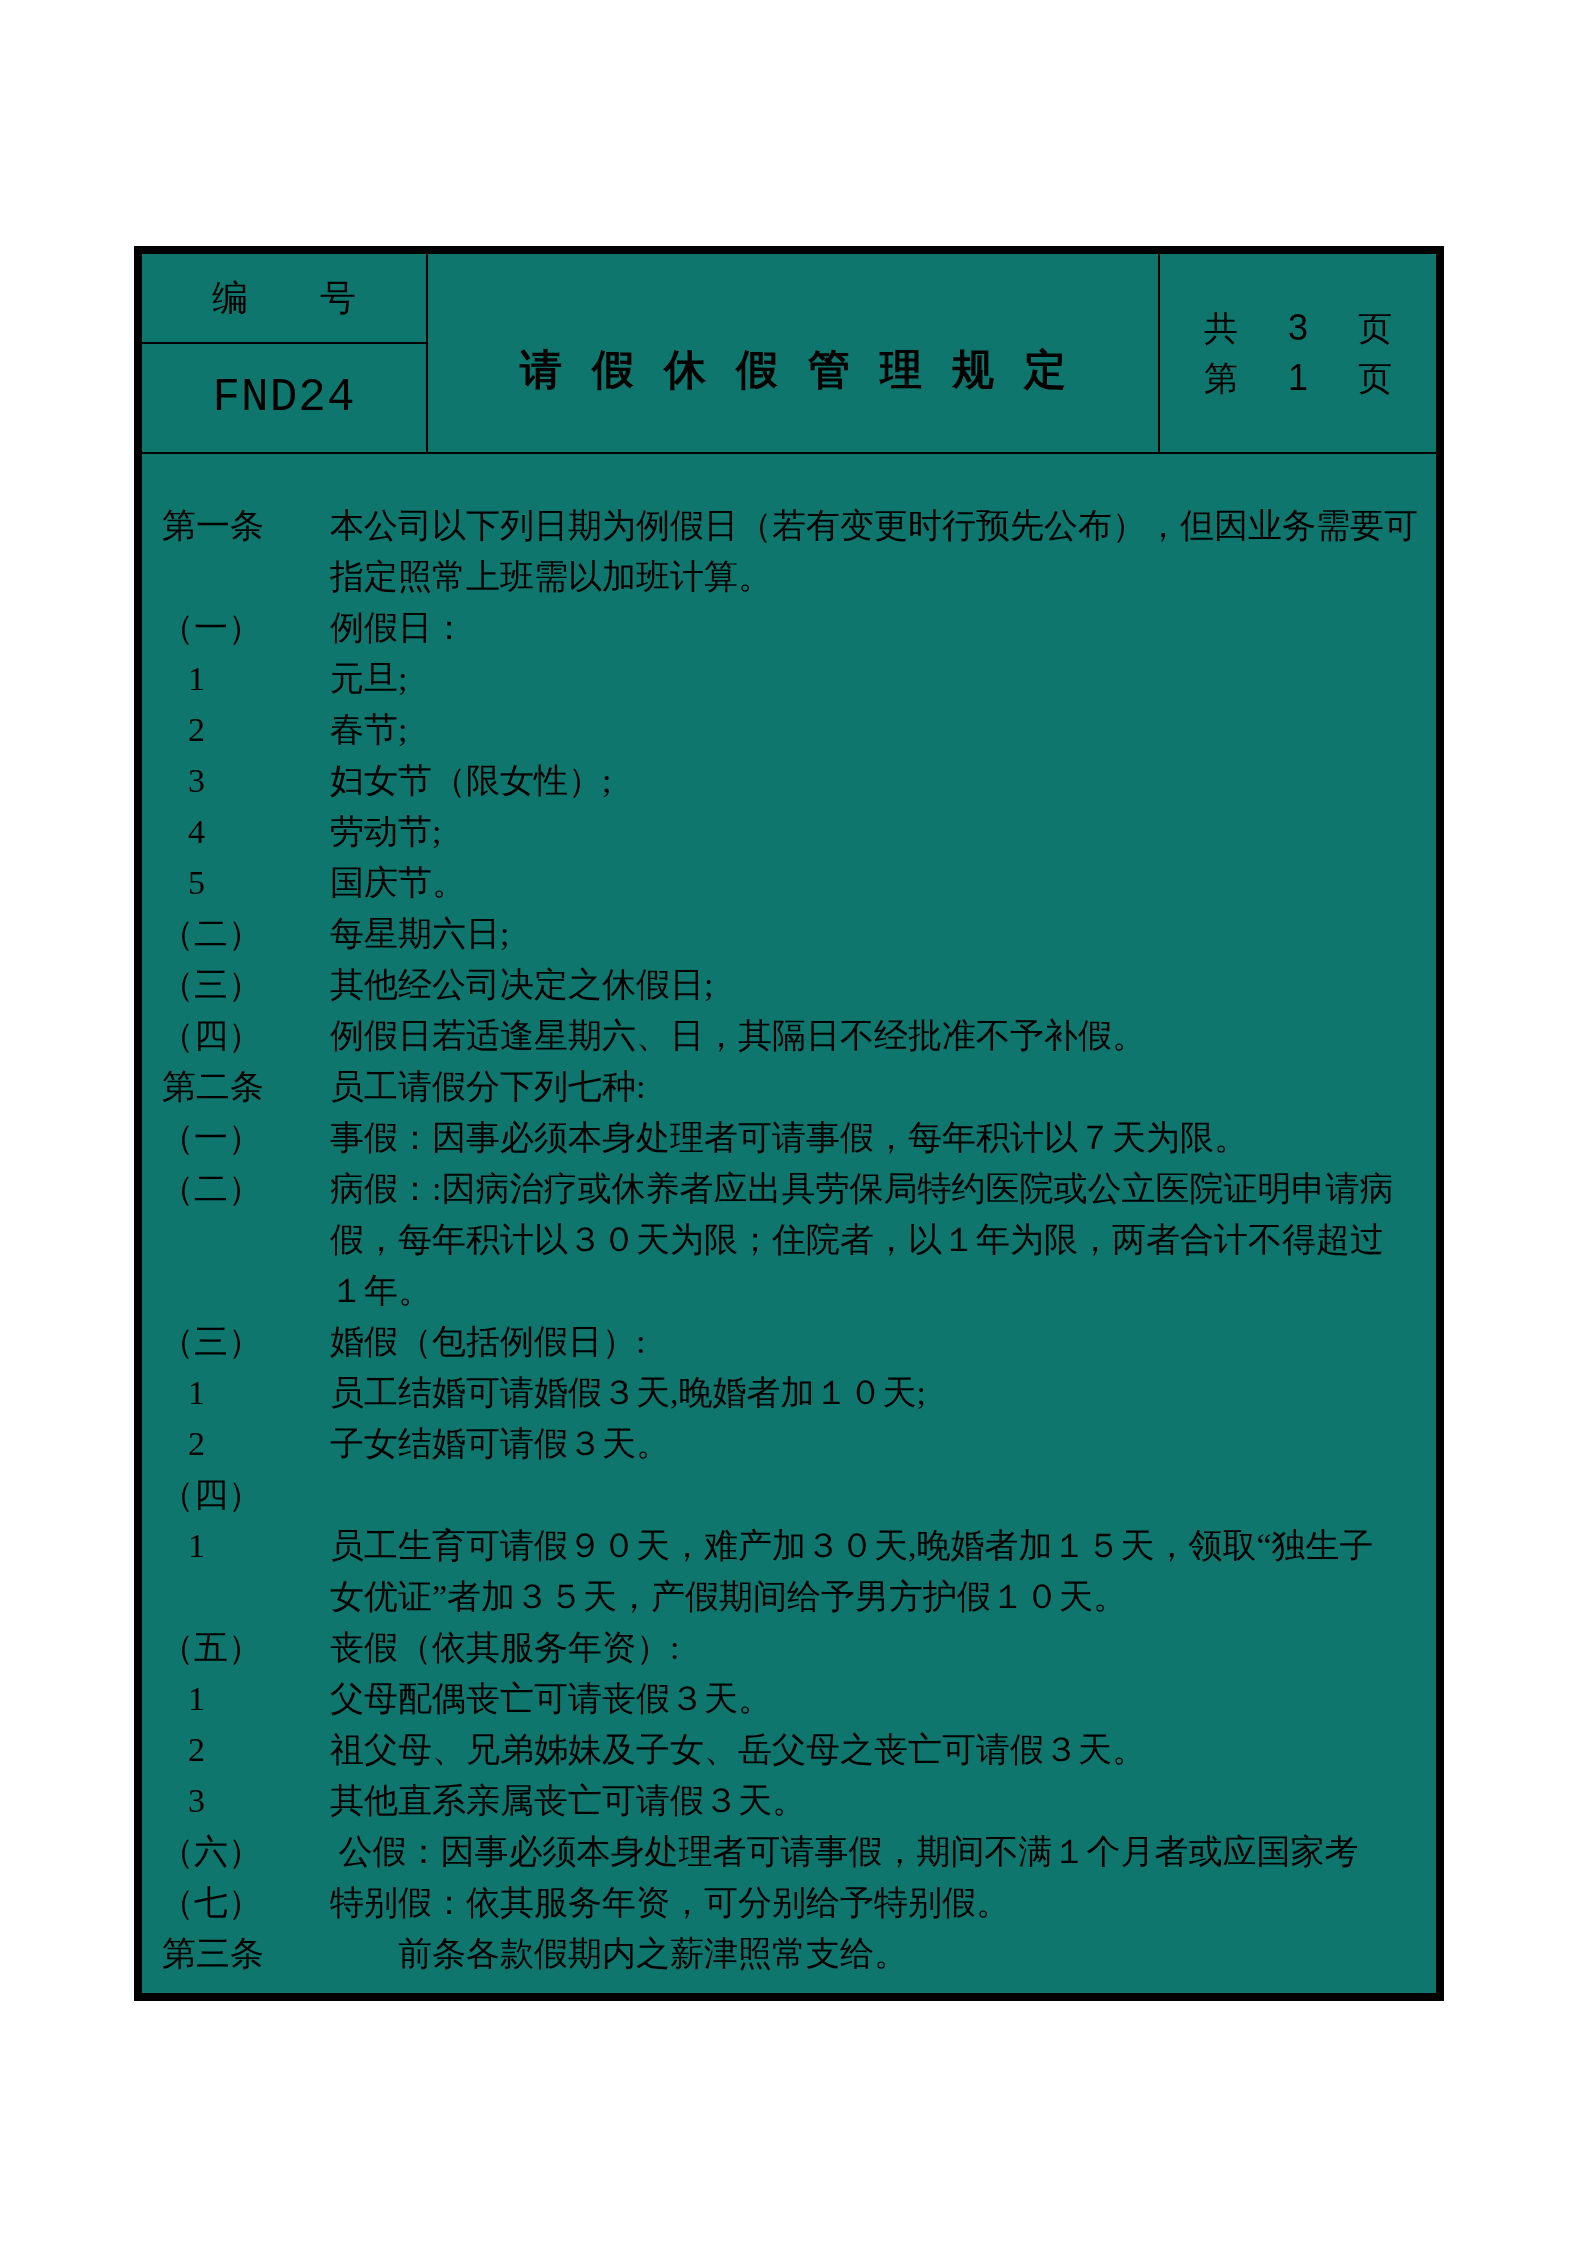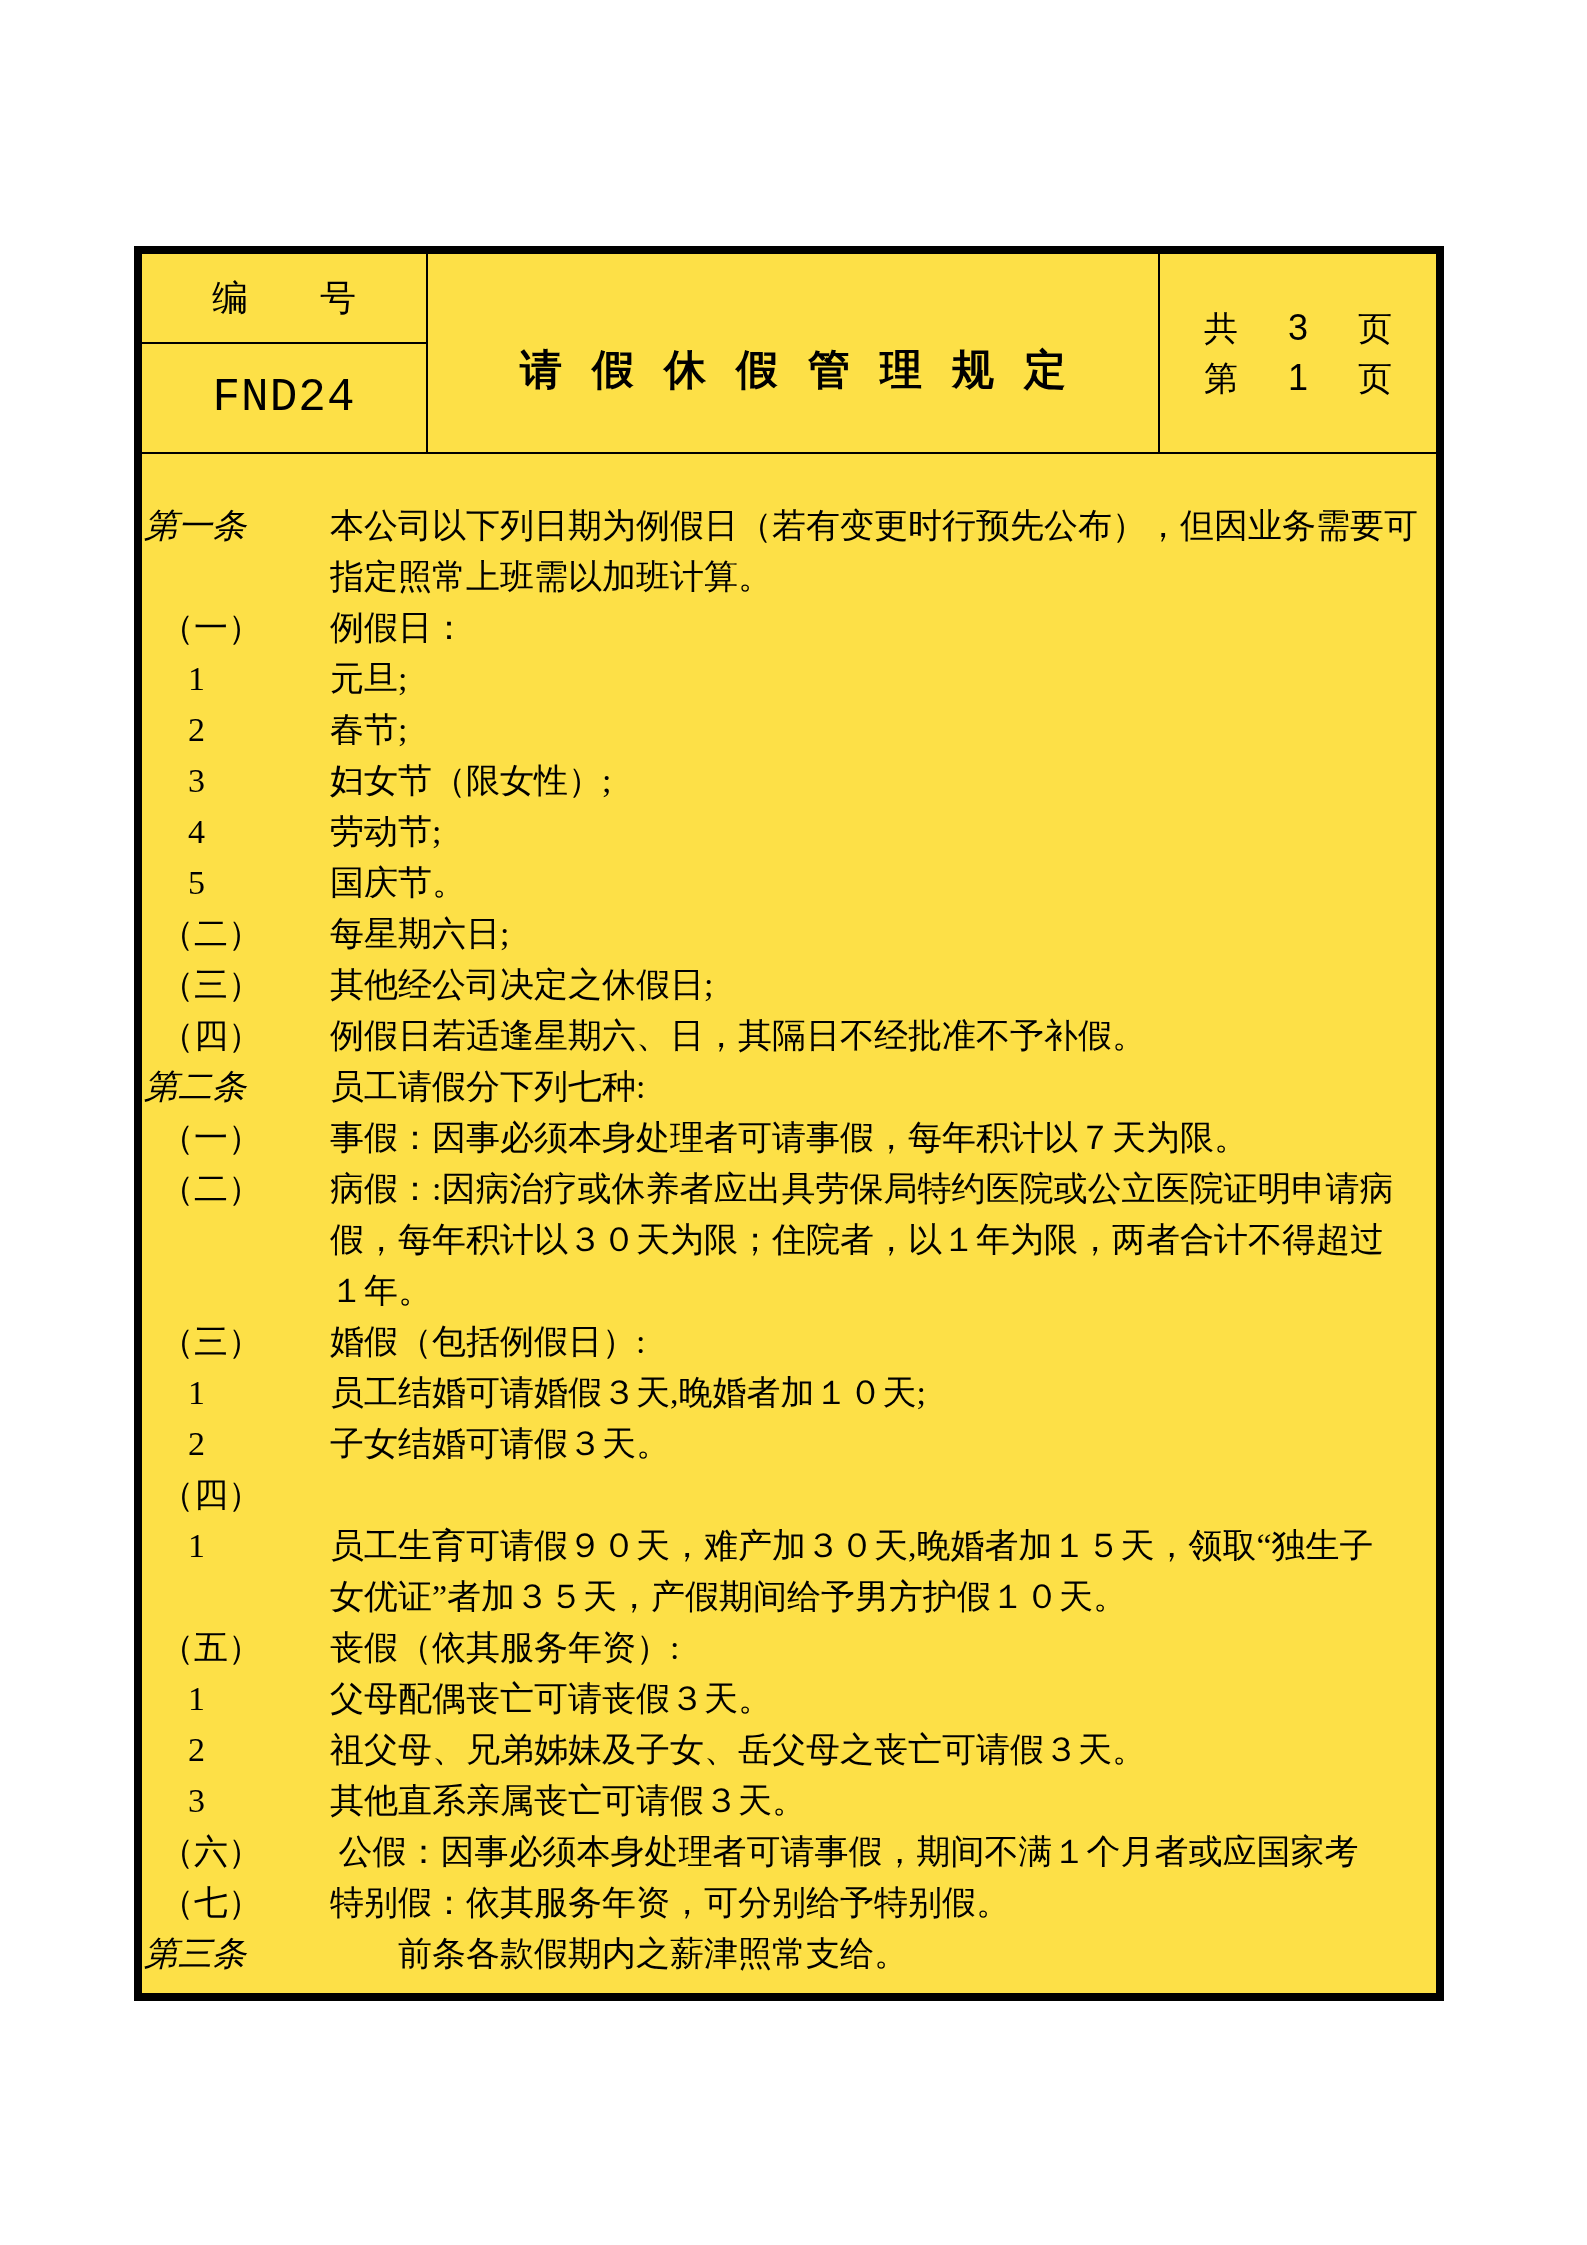--- a/index.html
+++ b/index.html
@@ -14,21 +14,21 @@
     color: #000;
     font-family: "Liberation Serif", "DejaVu Serif", serif;
   }
 
   .doc-table {
     position: absolute;
     left: 134px;
     top: 246px;
     width: 1294px;
     border: 8px solid #000;
-    background: #fde047;
+    background: #0f766e;
   }
 
   
   .header-row {
     display: flex;
     height: 198px;
     border-bottom: 2px solid #000;
   }
   .cell-num {
     width: 286px;
@@ -98,21 +98,21 @@
   .row {
     display: flex;
   }
   .row-label {
     width: 188px;
     flex-shrink: 0;
     box-sizing: border-box;
     line-height: 51px;
     white-space: nowrap;
   }
-  .row-label.article { padding-left: 2px; font-style: italic; }
+  .row-label.article { padding-left: 20px; }
   .row-label.paren   { padding-left: 18px; }
   .row-label.num     { padding-left: 46px; }
   .row-content {
     flex: 1;
     min-width: 0;
   }
   .line {
     height: 51px;
     line-height: 51px;
     white-space: pre;

